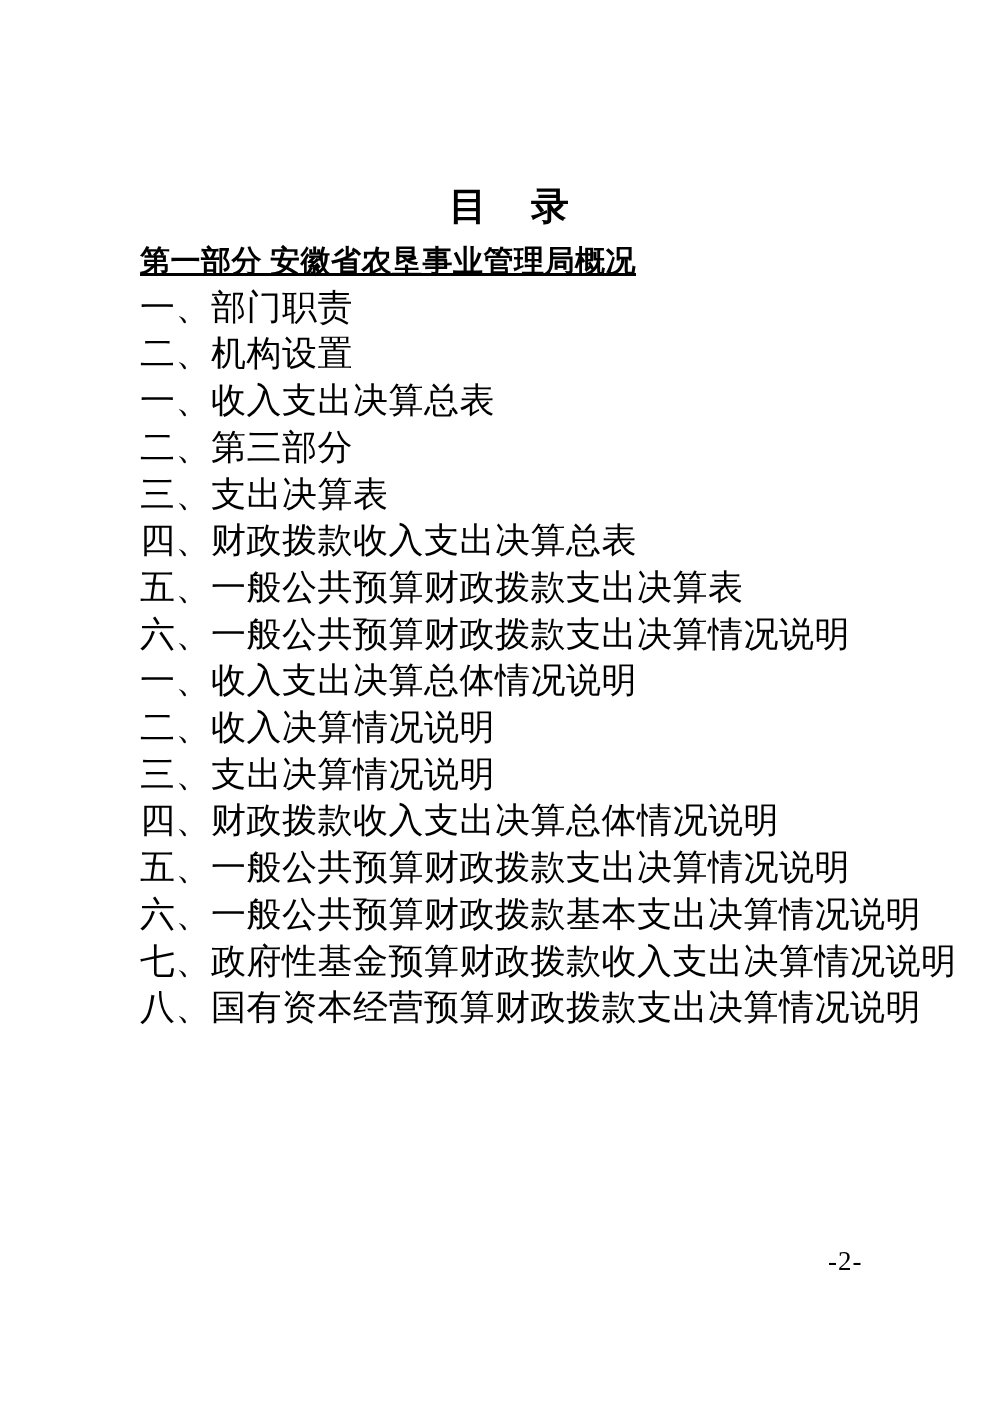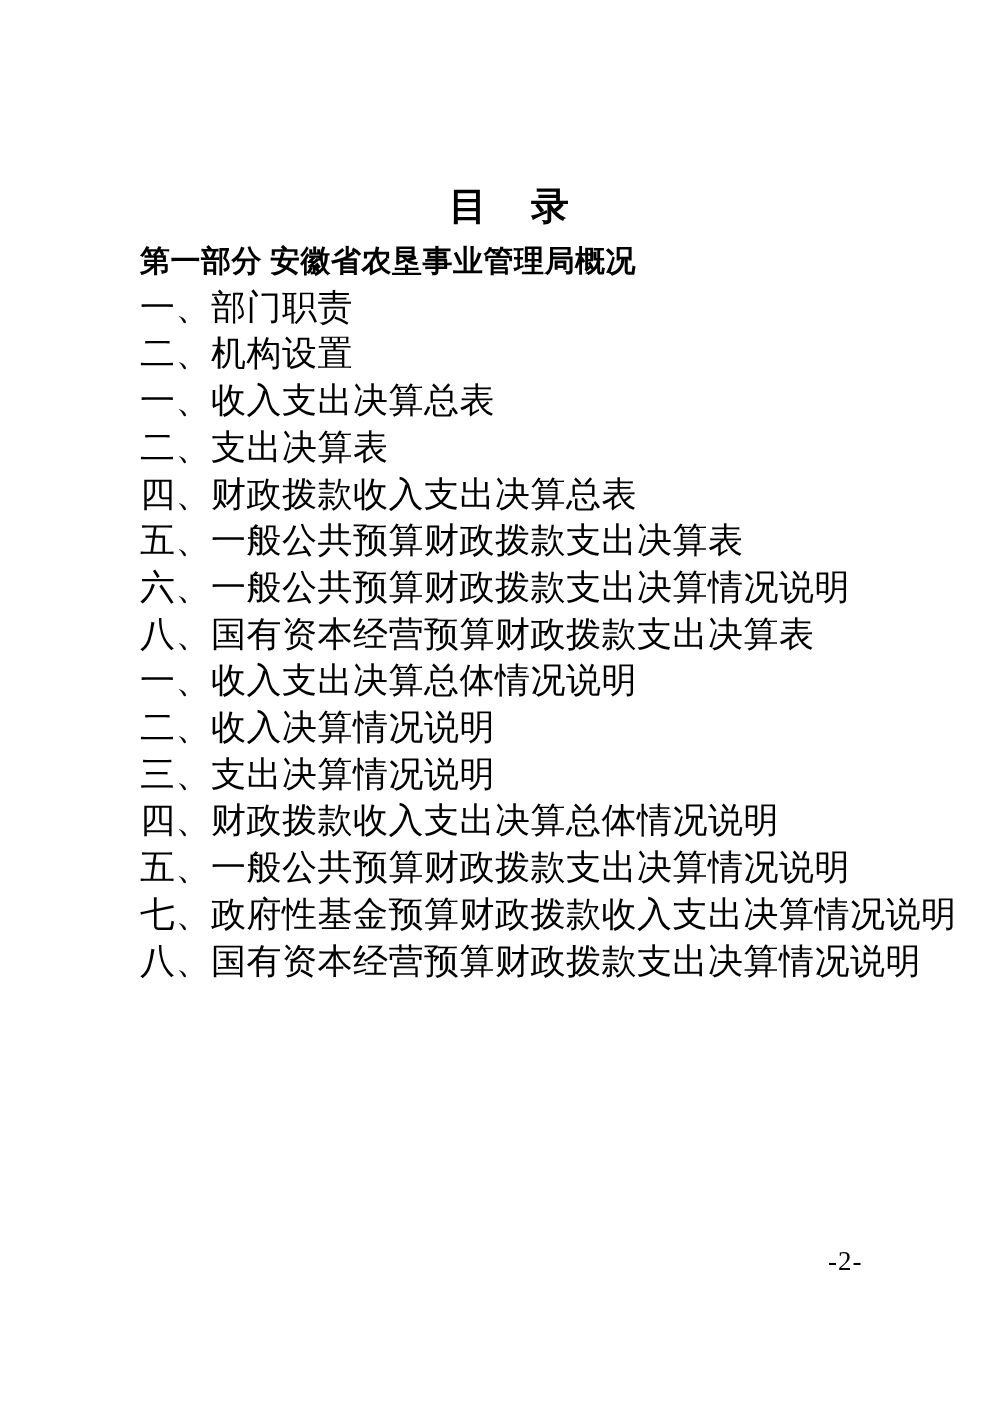--- a/index.html
+++ b/index.html
@@ -36,20 +36,21 @@
     line-height: 46.7px;
     white-space: nowrap;
     letter-spacing: 0.5px;
   }
   .toc-heading {
     font-size: 30px;
     font-weight: 700;
     line-height: 46.7px;
     white-space: normal;
     letter-spacing: 0.5px;
+    text-decoration: underline;
   }
   .page-num {
     position: absolute;
     left: 828px;
     top: 1246px;
     font-size: 27px;
     line-height: 30px;
     letter-spacing: 1px;
   }
 </style>
@@ -59,30 +60,31 @@
 <div class="page">
   <div class="content">
 
     <div class="doc-title">目　录</div>
 
     <div class="toc-line toc-heading">第一部分 安徽省农垦事业管理局概况</div>
     <div class="toc-line">一、部门职责</div>
     <div class="toc-line">二、机构设置</div>
 
     <div class="toc-line">一、收入支出决算总表</div>
-    <div class="toc-line">二、支出决算表</div>
+    <div class="toc-line">二、第三部分</div>
+    <div class="toc-line">三、支出决算表</div>
     <div class="toc-line">四、财政拨款收入支出决算总表</div>
     <div class="toc-line">五、一般公共预算财政拨款支出决算表</div>
     <div class="toc-line">六、一般公共预算财政拨款支出决算情况说明</div>
-    <div class="toc-line">八、国有资本经营预算财政拨款支出决算表</div>
 
     <div class="toc-line">一、收入支出决算总体情况说明</div>
     <div class="toc-line">二、收入决算情况说明</div>
     <div class="toc-line">三、支出决算情况说明</div>
     <div class="toc-line">四、财政拨款收入支出决算总体情况说明</div>
     <div class="toc-line">五、一般公共预算财政拨款支出决算情况说明</div>
+    <div class="toc-line">六、一般公共预算财政拨款基本支出决算情况说明</div>
     <div class="toc-line">七、政府性基金预算财政拨款收入支出决算情况说明</div>
     <div class="toc-line">八、国有资本经营预算财政拨款支出决算情况说明</div>
 
   </div>
 
   <div class="page-num">-2-</div>
 </div>
 
 </body></html>

